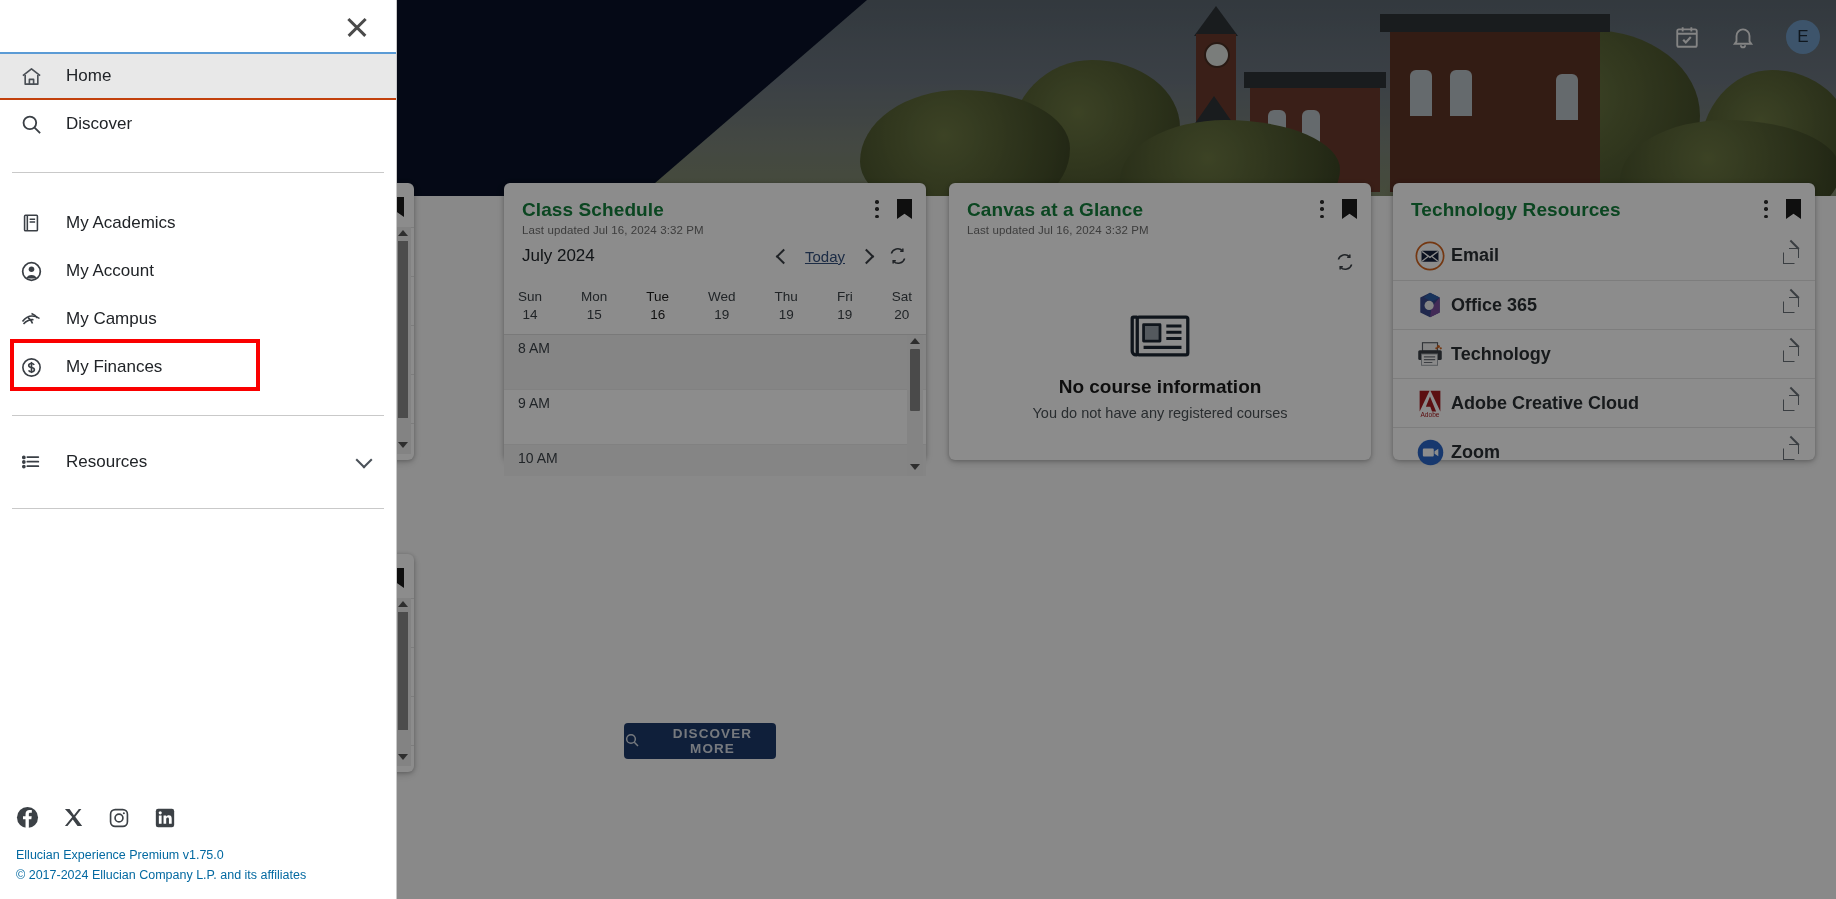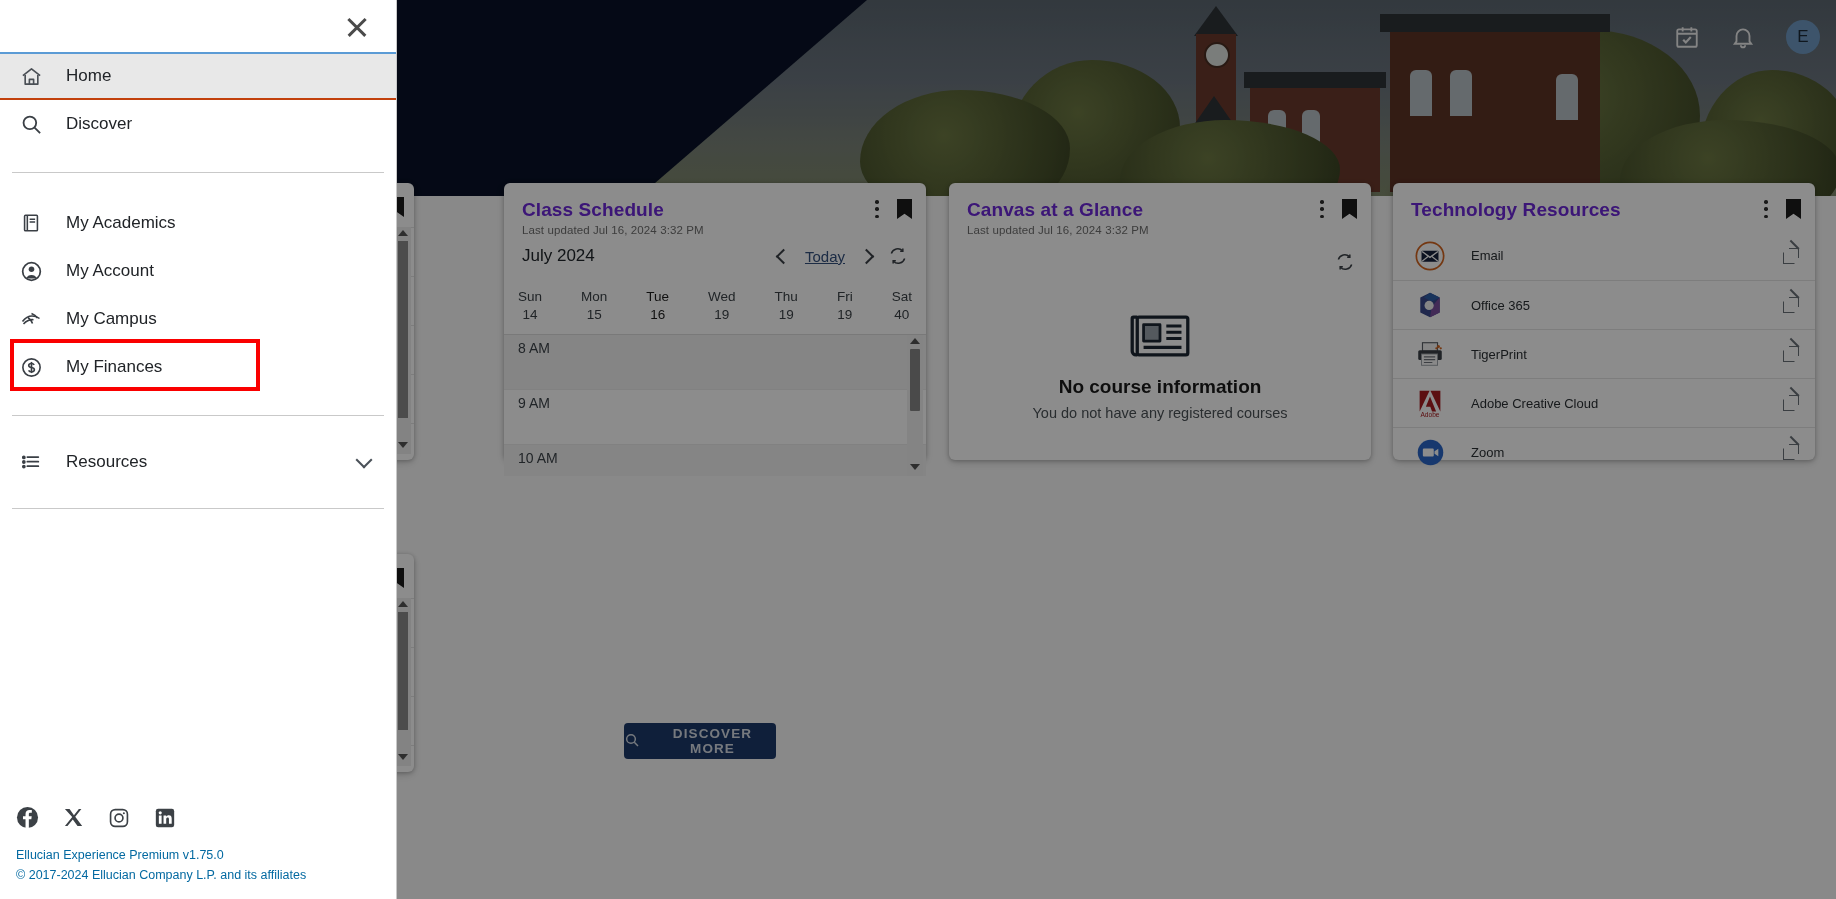--- a/index.html
+++ b/index.html
@@ -36,21 +36,21 @@
   }
   
   .page-body { position: absolute; left: 0; top: 196px; width: 1836px; height: 703px; background: #fafafa; }
 
   
   .card {
     position: absolute; background: #ffffff; border-radius: 6px;
     box-shadow: 0 1px 4px rgba(0,0,0,.26), 0 3px 10px rgba(0,0,0,.12);
   }
   .card-head { position: relative; padding: 16px 18px 6px 18px; }
-  .card-title { font-size: 19px; font-weight: bold; color: #6d28d9; letter-spacing: .1px; }
+  .card-title { font-size: 19px; font-weight: bold; color: #15803d; letter-spacing: .1px; }
   .card-sub { font-size: 11.5px; color: #6f6f6f; margin-top: 3px; letter-spacing: .1px; }
   .card-actions { position: absolute; right: 14px; top: 16px; display: flex; align-items: center; gap: 18px; }
   .kebab { width: 4px; height: 18px; display:flex; flex-direction:column; justify-content:space-between; align-items:center; cursor:pointer;}
   .kebab i { display:block; width:3.5px; height:3.5px; border-radius:50%; background:#2c2c2c; }
   .bookmark { width: 15px; height: 20px; background:#1d1d1d; cursor:pointer;
               clip-path: polygon(0 0, 100% 0, 100% 100%, 50% 74%, 0 100%); }
 
   
   .cs-navrow { display:flex; align-items:flex-start; padding: 4px 18px 2px 18px; height:40px; }
   .cs-month { font-size:17px; color:#20262b; }
@@ -82,21 +82,21 @@
   .cg-body { position:relative; height:100%; }
   .cg-refresh { position:absolute; right:16px; top:10px; }
   .cg-empty { position:absolute; left:0; right:0; top:70px; text-align:center; }
   .cg-title { font-size:19px; font-weight:bold; color:#1b1b1b; margin-top:12px; }
   .cg-text { font-size:14.5px; color:#4b5257; margin-top:7px; }
 
   
   .tr-row { display:flex; align-items:center; height:49px; padding: 0 16px 0 20px; border-top:1px solid #e3e3e3; cursor:pointer; }
   .tr-row:first-child { border-top:none; }
   .tr-ico { width:34px; height:34px; flex:0 0 34px; display:flex; align-items:center; justify-content:center; }
-  .tr-label { margin-left:24px; font-size:13px; color:#2b3034; }
+  .tr-label { margin-left:4px; font-size:18px; color:#2b3034;font-weight:bold; }
   .ext { margin-left:auto; width:16px; height:16px; position:relative; }
   .ext .bx { position:absolute; left:0; bottom:0; width:12px; height:12px; border:1.6px solid #6b7278; border-top-color:transparent; border-right-color:transparent; }
   .ext .ar { position:absolute; right:0; top:0; width:10px; height:10px; }
   .ext .ar:before{content:"";position:absolute;right:0;top:0;width:9px;height:9px;border-top:1.6px solid #6b7278;border-right:1.6px solid #6b7278;}
   .ext .ar:after{content:"";position:absolute;right:0;top:0;width:12px;height:1.6px;background:#6b7278;transform-origin:right center;transform:rotate(45deg);}
 
   
   .pcard { position:absolute; background:#ffffff; border-radius:6px; box-shadow:0 1px 4px rgba(0,0,0,.26),0 3px 10px rgba(0,0,0,.12); overflow:hidden; }
   .pc-row { height:49px; border-top:1px solid #e3e3e3; position:relative; }
   .pc-ext { position:absolute; right:36px; top:16px; }
@@ -327,21 +327,21 @@
         </span>
       </div>
     </div>
     <div class="cs-days">
         <div class="cs-day"><span>Sun</span><span class="dnum">14</span></div>
         <div class="cs-day"><span>Mon</span><span class="dnum">15</span></div>
         <div class="cs-day today"><span class="circle"></span><span>Tue</span><span class="dnum">16</span></div>
         <div class="cs-day"><span>Wed</span><span class="dnum">19</span></div>
         <div class="cs-day"><span>Thu</span><span class="dnum">19</span></div>
         <div class="cs-day"><span>Fri</span><span class="dnum">19</span></div>
-        <div class="cs-day"><span>Sat</span><span class="dnum">40</span></div>
+        <div class="cs-day"><span>Sat</span><span class="dnum">20</span></div>
       </div>
     <div class="cs-grid">
       <div class="cs-hourrow">
           <div class="cs-hourlabel">8 AM</div>
         </div>
         <div class="cs-hourrow">
           <div class="cs-hourlabel">9 AM</div>
         </div>
         <div class="cs-hourrow">
           <div class="cs-hourlabel">10 AM</div>
@@ -437,21 +437,21 @@
             <svg viewBox="0 0 34 34" width="32" height="32">
               <rect x="9" y="5" width="16" height="9" fill="#f2f2f2" stroke="#5a5f66" stroke-width="1.2"></rect>
               <rect x="4.5" y="13" width="25" height="10.5" rx="1.6" fill="#3b4148"></rect>
               <rect x="8" y="17" width="17" height="12" fill="#fafafa" stroke="#9aa0a6" stroke-width="1"></rect>
               <path d="M10.5 20h12M10.5 23h12M10.5 26h9" stroke="#6d737a" stroke-width="1.2"></path>
               <circle cx="26" cy="9" r="1.6" fill="#d4651f"></circle>
               <circle cx="28.4" cy="11" r="1.2" fill="#d4651f"></circle>
               <circle cx="23.8" cy="11" r="1.2" fill="#d4651f"></circle>
             </svg>
           </span>
-          <span class="tr-label">TigerPrint</span>
+          <span class="tr-label">Technology</span>
           <span class="ext">
             <span class="bx"></span>
             <span class="ar"></span>
           </span>
         </div>
         <div class="tr-row">
           <span class="tr-ico">
             <svg viewBox="0 0 34 34" width="32" height="32">
               <path d="M6 4h10.5L6 26z" fill="#a81c20"></path>
               <path d="M28 4H17.5L28 26z" fill="#a81c20"></path>

